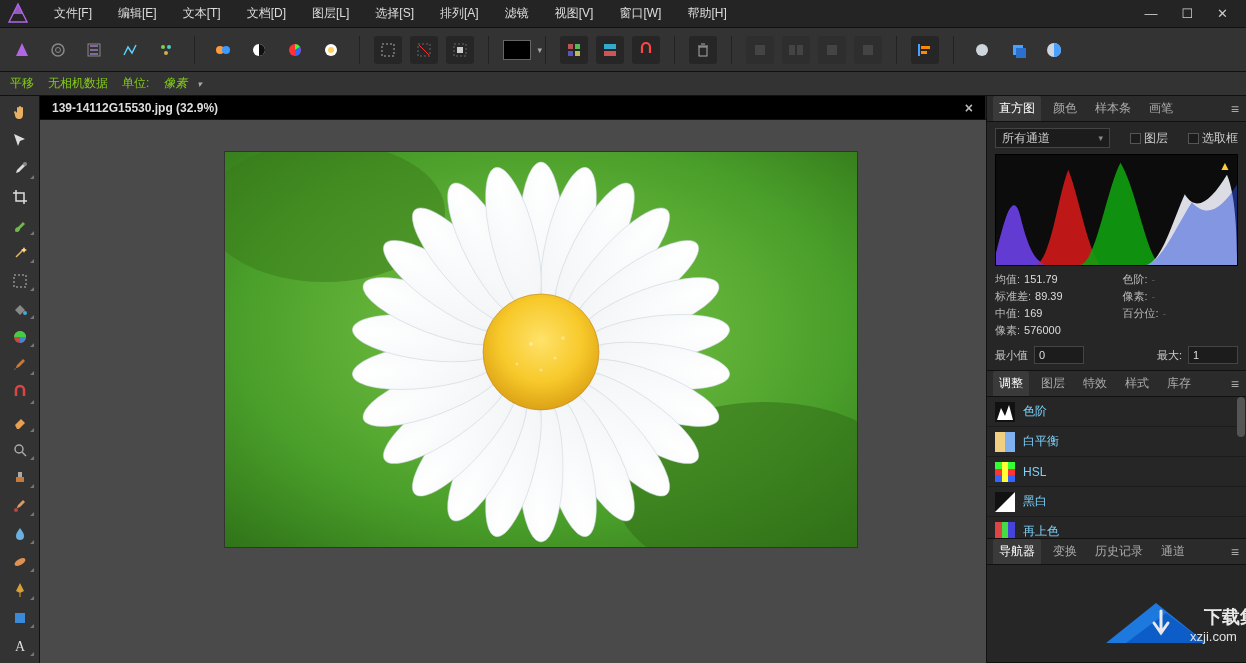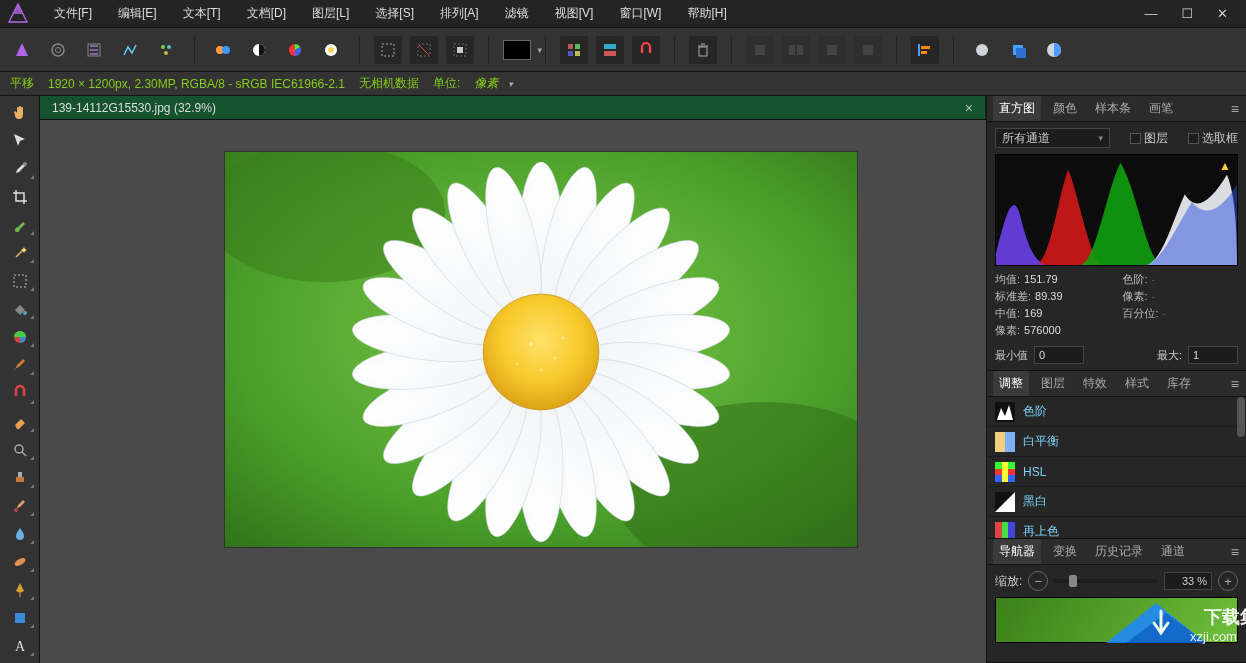--- a/index.html
+++ b/index.html
@@ -34,21 +34,21 @@
 
 
 .toolpal { width: 40px; background: #333; display: flex; flex-direction: column; align-items: center; padding: 6px 0; gap: 6px; border-right: 1px solid #111; }
 .toolslot { width: 30px; height: 26px; position: relative; display: flex; align-items: center; justify-content: center; border-radius: 2px; }
 .toolslot .tri { position: absolute; right: 1px; bottom: 1px; width: 0; height: 0; border-left: 4px solid transparent; border-bottom: 4px solid #777; }
 .toolslot svg { width: 18px; height: 18px; }
 
 
 .canvas-wrap { flex: 1; display: flex; flex-direction: column; background: #4a4a4a; min-width: 0; }
 .tabbar { height: 24px; background: #333; display: flex; align-items: stretch; border-bottom: 1px solid #111; }
-.doctab { display: flex; align-items: center; background: #14532d; padding: 0 12px; gap: 20px; color: #ddd; font-size: 12px; border-right: 1px solid #222; flex: 1; }
+.doctab { display: flex; align-items: center; background: #000000; padding: 0 12px; gap: 20px; color: #ddd; font-size: 12px; border-right: 1px solid #222; flex: 1; font-weight: bold; }
 .doctab .x { margin-left: auto; color: #bbb; cursor: pointer; font-size: 14px; }
 .viewport { flex: 1; background: #4a4a4a; position: relative; overflow: hidden; }
 .image { position: absolute; left: 185px; top: 32px; width: 632px; height: 395px; background: #4a9f2a; overflow: hidden; box-shadow: 0 0 0 1px rgba(0,0,0,.3); }
 .image svg { width: 100%; height: 100%; display: block; }
 
 
 .rightpanels { width: 260px; background: #262626; display: flex; flex-direction: column; border-left: 1px solid #111; position: relative; }
 .panel-tabs { display: flex; align-items: center; height: 26px; background: #2b2b2b; padding: 0 6px; gap: 6px; border-bottom: 1px solid #111; font-size: 12px; }
 .panel-tabs .pt { padding: 4px 6px; color: #aaa; cursor: pointer; }
 .panel-tabs .pt.active { color: #fff; background: #3a3a3a; border-radius: 2px 2px 0 0; }
@@ -272,21 +272,20 @@
     <div class="tbtn">
         <svg viewBox="0 0 18 18">
           <circle cx="9" cy="9" r="7" fill="#cfd5dc"></circle>
           <path d="M9 2a7 7 0 0 1 0 14z" fill="#4aa0ff"></path>
         </svg>
       </div>
   </div>
 
   <div class="contextbar">
     <span>平移</span>
-    <span>1920 × 1200px, 2.30MP, RGBA/8 - sRGB IEC61966-2.1</span>
     <span>无相机数据</span>
     <span>单位:</span>
     <span class="ctx-dd">像素</span>
   </div>
 
   <div class="main">
 
     <div class="toolpal">
       <div class="toolslot">
           <svg viewBox="0 0 18 18">
@@ -599,32 +598,20 @@
       </div>
 
       <div class="panel nav-panel" style="flex:1">
         <div class="panel-tabs">
           <span class="pt active">导航器</span>
           <span class="pt">变换</span>
           <span class="pt">历史记录</span>
           <span class="pt">通道</span>
           <span class="menu">≡</span>
         </div>
-        <div class="body">
-          <div class="zoomrow">
-            <span>缩放:</span>
-            <span class="circ">−</span>
-            <div class="slider">
-                <div class="knob"></div>
-              </div>
-            <div class="pctbox">33 %</div>
-            <span class="circ">+</span>
-          </div>
-          <div class="navthumb"></div>
-        </div>
       </div>
 
       <div class="watermark">
         <svg width="160" height="70" viewBox="0 0 160 70">
           <polygon points="20,50 70,10 120,50" fill="#1e88ff" opacity=".95"></polygon>
           <polygon points="40,50 80,20 120,50" fill="#0a5fd8" opacity=".9"></polygon>
           <path d="M75 18 l0 22 M68 30 l7 10 l7 -10" stroke="#fff" stroke-width="3" fill="none" stroke-linecap="round"></path>
           <text x="118" y="30" font-size="18" font-weight="700" fill="#fff">下载集</text>
           <text x="104" y="48" font-size="13" fill="#fff" opacity=".95">xzji.com</text>
         </svg>

